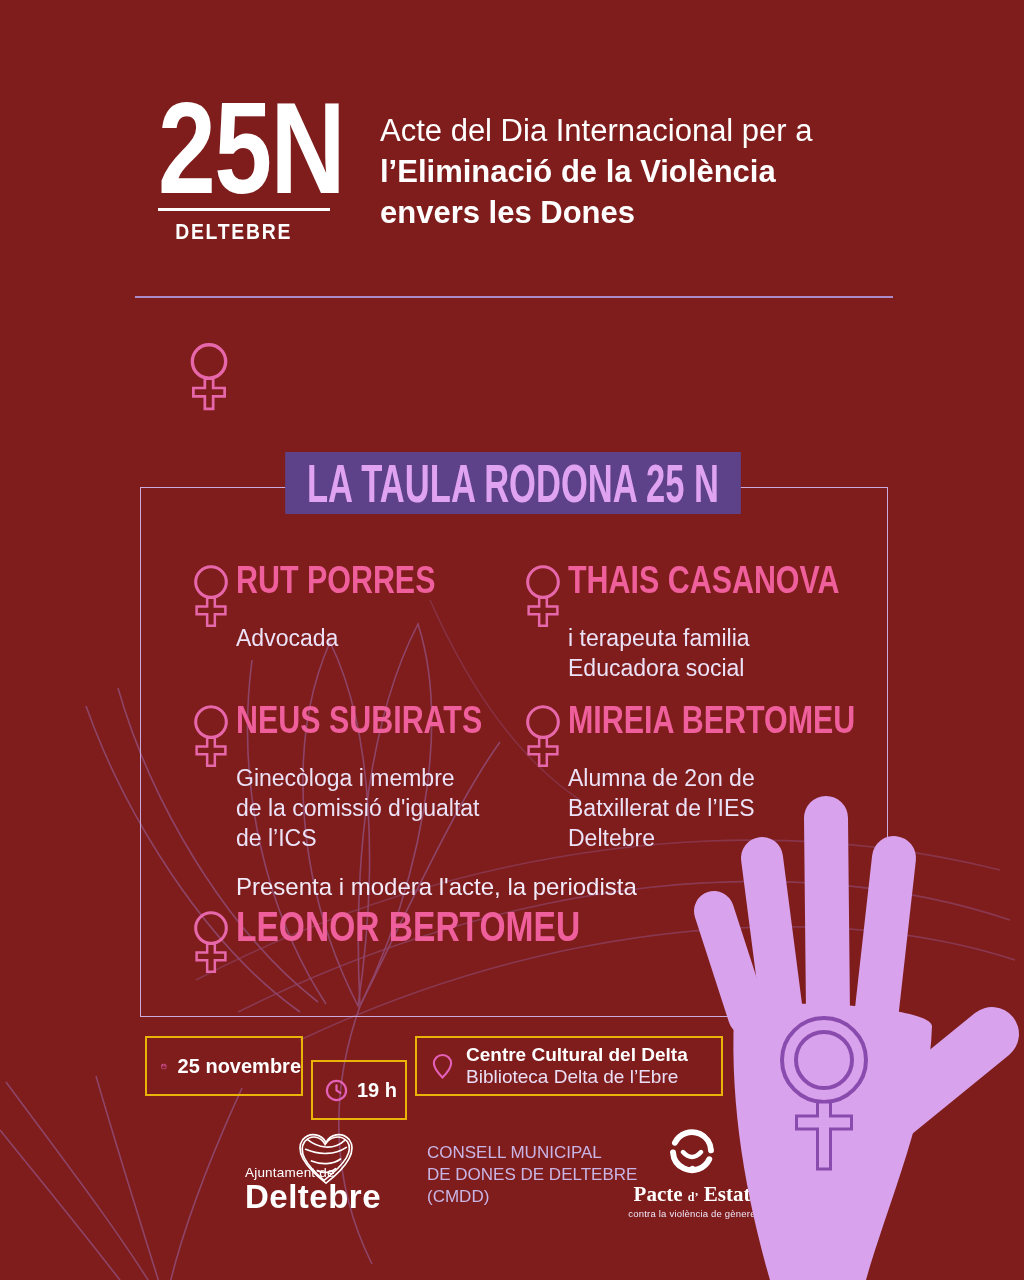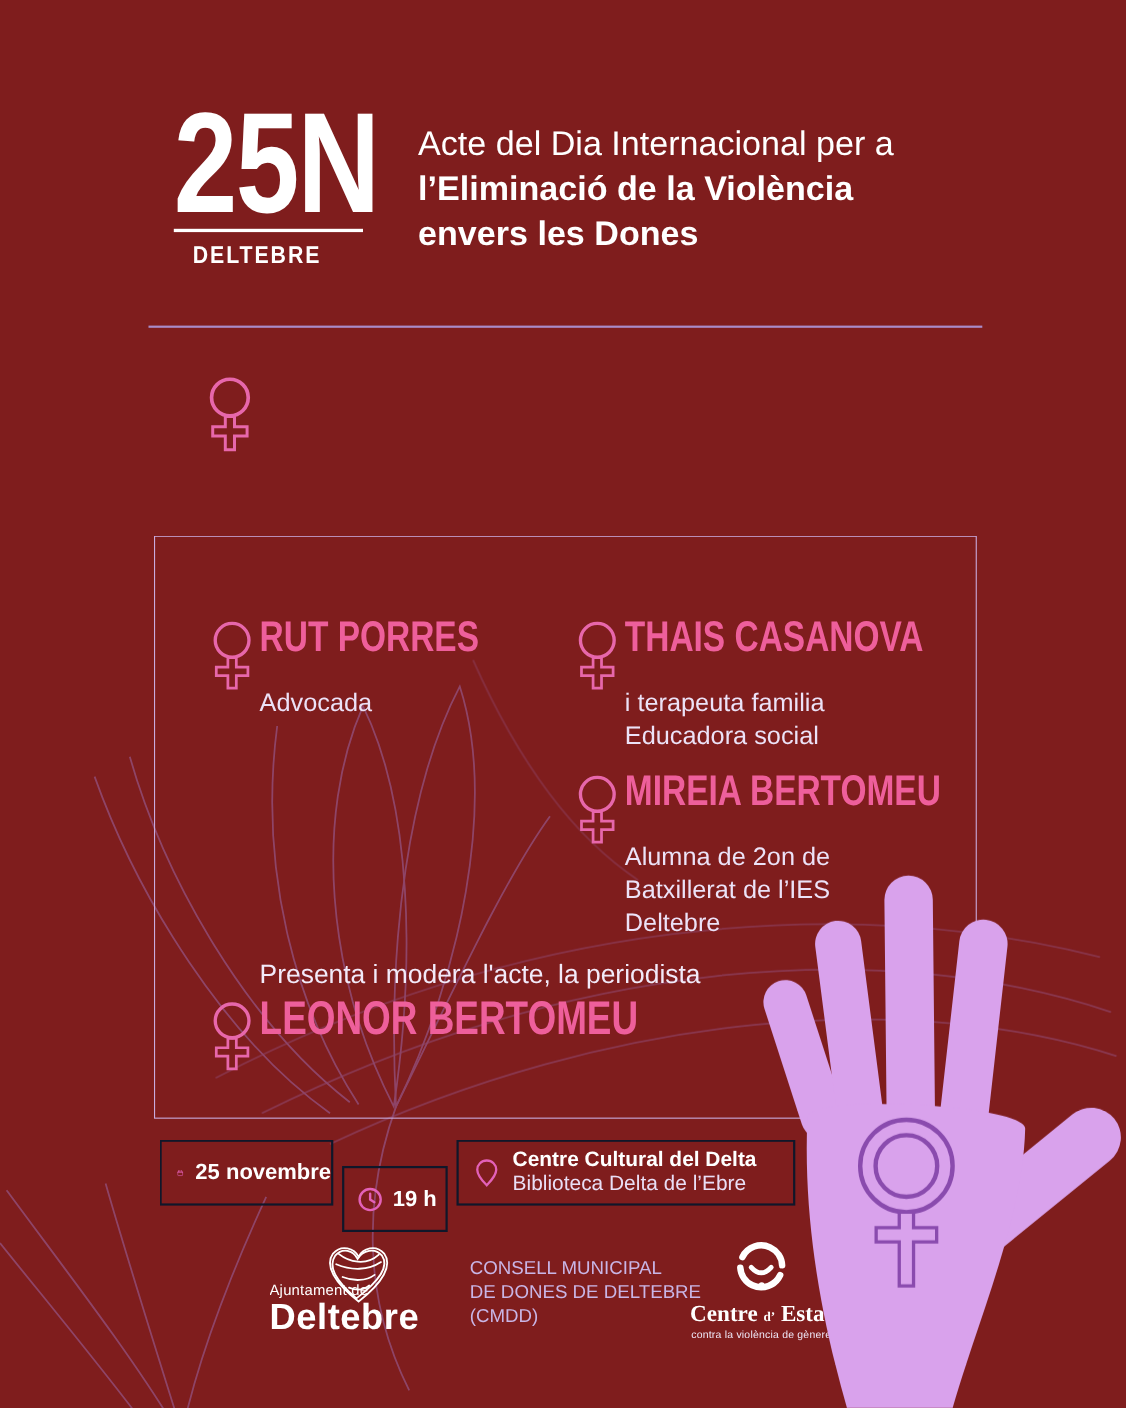--- a/index.html
+++ b/index.html
@@ -62,21 +62,21 @@
   #presenter-intro{left:236px;top:873px;font-size:24px;color:#f2eaf9;z-index:2;}
   #presenter{left:188px;top:904px;z-index:2;}
   #presenter .fem{position:absolute;left:0;top:4px;}
   #presenter .pname{
     margin-left:48px;color:#ee5f9b;font-weight:700;font-size:43px;line-height:44px;
     display:inline-block;transform:scaleX(0.78);transform-origin:0 50%;white-space:nowrap;
   }
 
   
   .infobox{
-    position:absolute;top:1036px;height:60px;border:2px solid #0f172a;
+    position:absolute;top:1036px;height:60px;border:2px solid #eab308;
     display:flex;align-items:center;box-sizing:border-box;z-index:1;
   }
   #box-date{left:145px;width:158px;padding-left:14px;gap:11px;}
   #box-time{left:311px;width:96px;padding-left:12px;gap:9px;margin-top:24px;}
   #box-venue{left:415px;width:308px;padding-left:14px;gap:12px;}
   .info-strong{font-weight:700;font-size:20px;white-space:nowrap;}
   .venue-line1{font-weight:700;font-size:19px;line-height:22px;white-space:nowrap;}
   .venue-line2{font-size:19px;line-height:22px;color:#e9def5;white-space:nowrap;}
 
   
@@ -138,20 +138,23 @@
     <div class="bold">envers les Dones</div>
   </div>
 
   <div id="divider" class="abs"></div>
 
   <svg id="manifest-icon" class="abs" width="50" height="71" viewBox="0 0 48 68">
     <use href="#fem-sym" stroke="#e767ab"></use>
   </svg>
 
   <div id="rt-box" class="abs"></div>
+  <div id="rt-heading" class="abs">
+    <span>LA TAULA RODONA 25 N</span>
+  </div>
 
   <div id="spk0" class="speaker">
     <svg class="fem" width="46" height="66" viewBox="0 0 48 68">
         <use href="#fem-sym" stroke="#e767ab"></use>
       </svg>
     <div class="stext">
       <span class="sname">RUT PORRES</span>
       <div class="sdesc">
         <div>Advocada</div>
       </div>
@@ -164,20 +167,33 @@
       </svg>
     <div class="stext">
       <span class="sname">THAIS CASANOVA</span>
       <div class="sdesc">
         <div>i terapeuta familia</div>
         <div>Educadora social</div>
       </div>
     </div>
   </div>
 
+  <div id="spk2" class="speaker">
+    <svg class="fem" width="46" height="66" viewBox="0 0 48 68">
+        <use href="#fem-sym" stroke="#e767ab"></use>
+      </svg>
+    <div class="stext">
+      <span class="sname">NEUS SUBIRATS</span>
+      <div class="sdesc">
+        <div>Ginecòloga i membre</div>
+        <div>de la comissió d'igualtat</div>
+        <div>de l’ICS</div>
+      </div>
+    </div>
+  </div>
 
   <div id="spk3" class="speaker">
     <svg class="fem" width="46" height="66" viewBox="0 0 48 68">
         <use href="#fem-sym" stroke="#e767ab"></use>
       </svg>
     <div class="stext">
       <span class="sname">MIREIA BERTOMEU</span>
       <div class="sdesc">
         <div>Alumna de 2on de</div>
         <div>Batxillerat de l’IES</div>
@@ -250,21 +266,21 @@
   </div>
 
   <div id="pacte" class="abs">
     <svg class="ring" width="58" height="58" viewBox="0 0 64 64">
       <g stroke="#ffffff" fill="none" stroke-linecap="round">
         <circle cx="32" cy="30" r="21" stroke-width="6.5" stroke-dasharray="55 11" transform="rotate(25 32 30)"></circle>
         <path d="M22,31 Q32,42 42,31" stroke-width="5"></path>
       </g>
       <circle cx="32.5" cy="49" r="3" fill="#ffffff"></circle>
     </svg>
-    <div id="pacte-name"><span>Centre</span> <span class="small">d’</span> <span>Estat</span></div>
+    <div id="pacte-name"><span>Pacte</span> <span class="small">d’</span> <span>Estat</span></div>
     <div id="pacte-sub">contra la violència de gènere</div>
   </div>
 
   <svg id="hand" width="334" height="502" viewBox="0 0 334 502">
     <g stroke="#d9a2ec" fill="#d9a2ec">
       <line x1="24" y1="133" x2="58" y2="238" stroke-width="40" stroke-linecap="round"></line>
       <line x1="72" y1="80" x2="92" y2="235" stroke-width="42" stroke-linecap="round"></line>
       <line x1="136" y1="40" x2="138" y2="235" stroke-width="44" stroke-linecap="round"></line>
       <line x1="204" y1="80" x2="186" y2="240" stroke-width="44" stroke-linecap="round"></line>
       <line x1="302" y1="256" x2="205" y2="335" stroke-width="54" stroke-linecap="round"></line>

